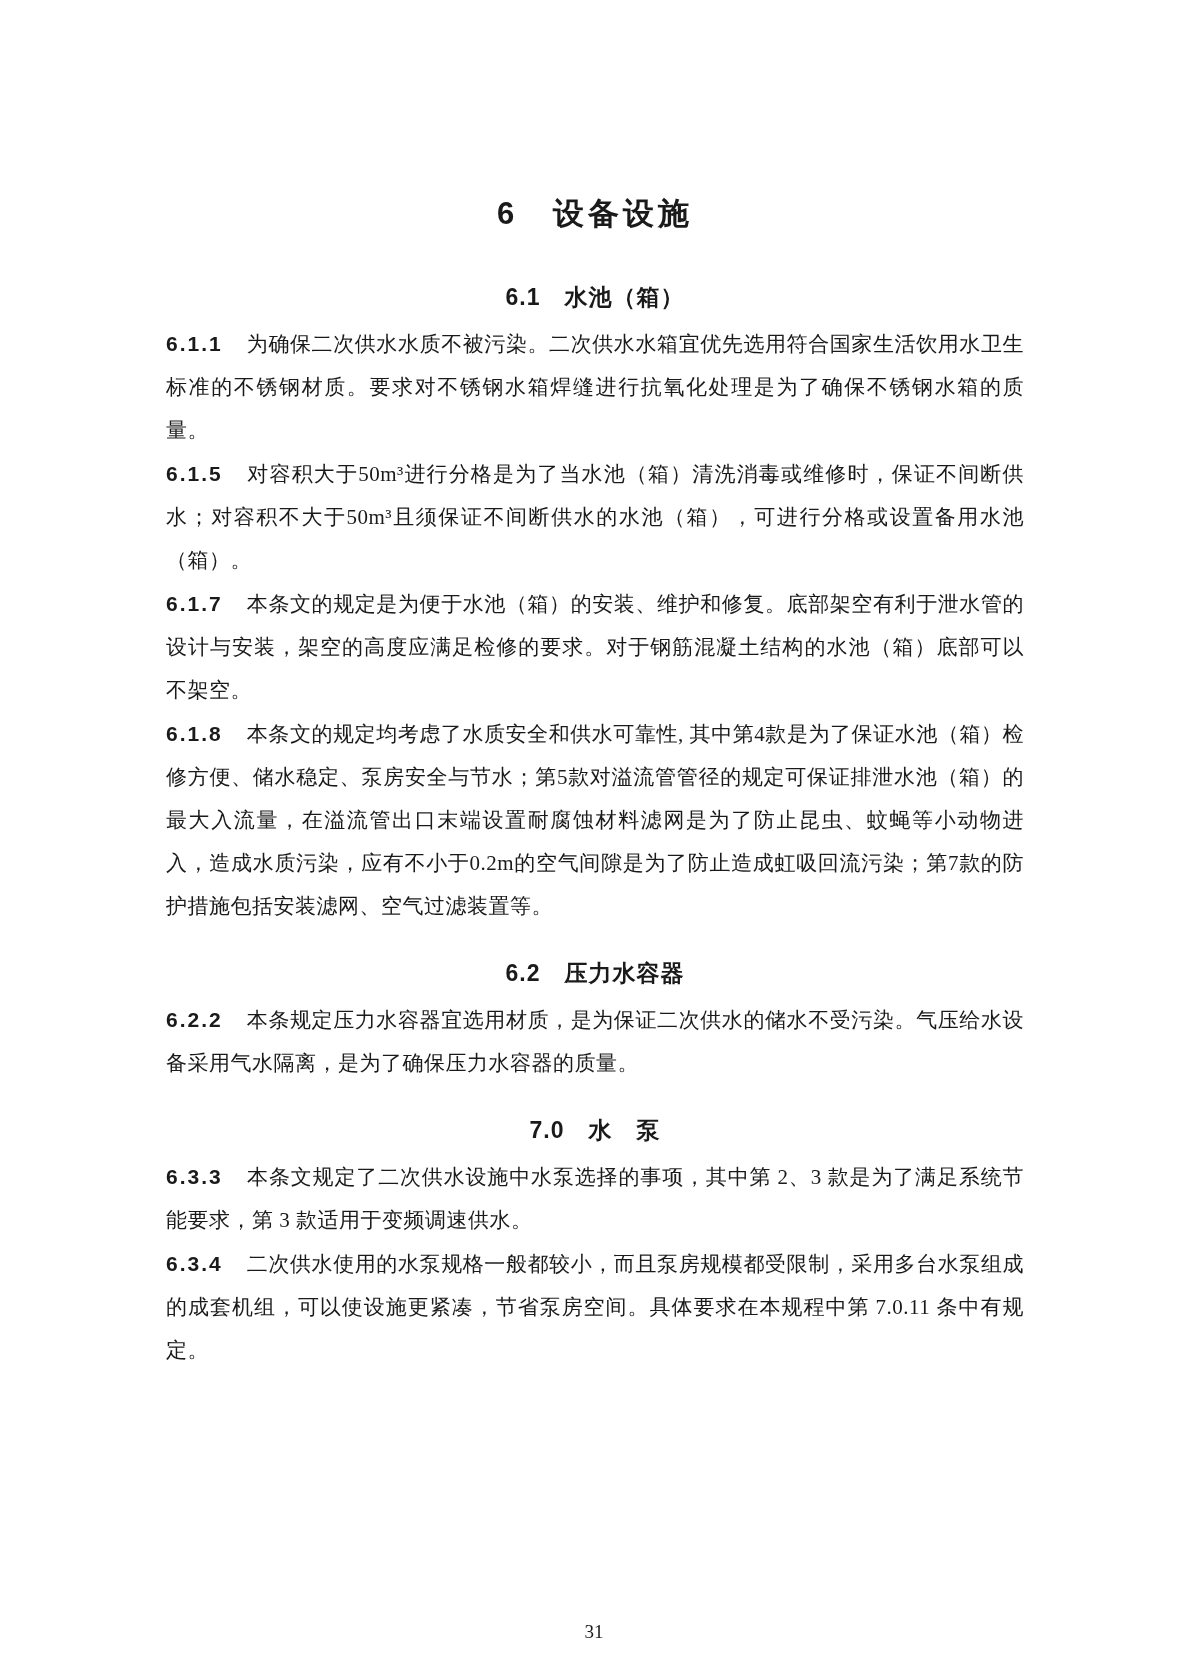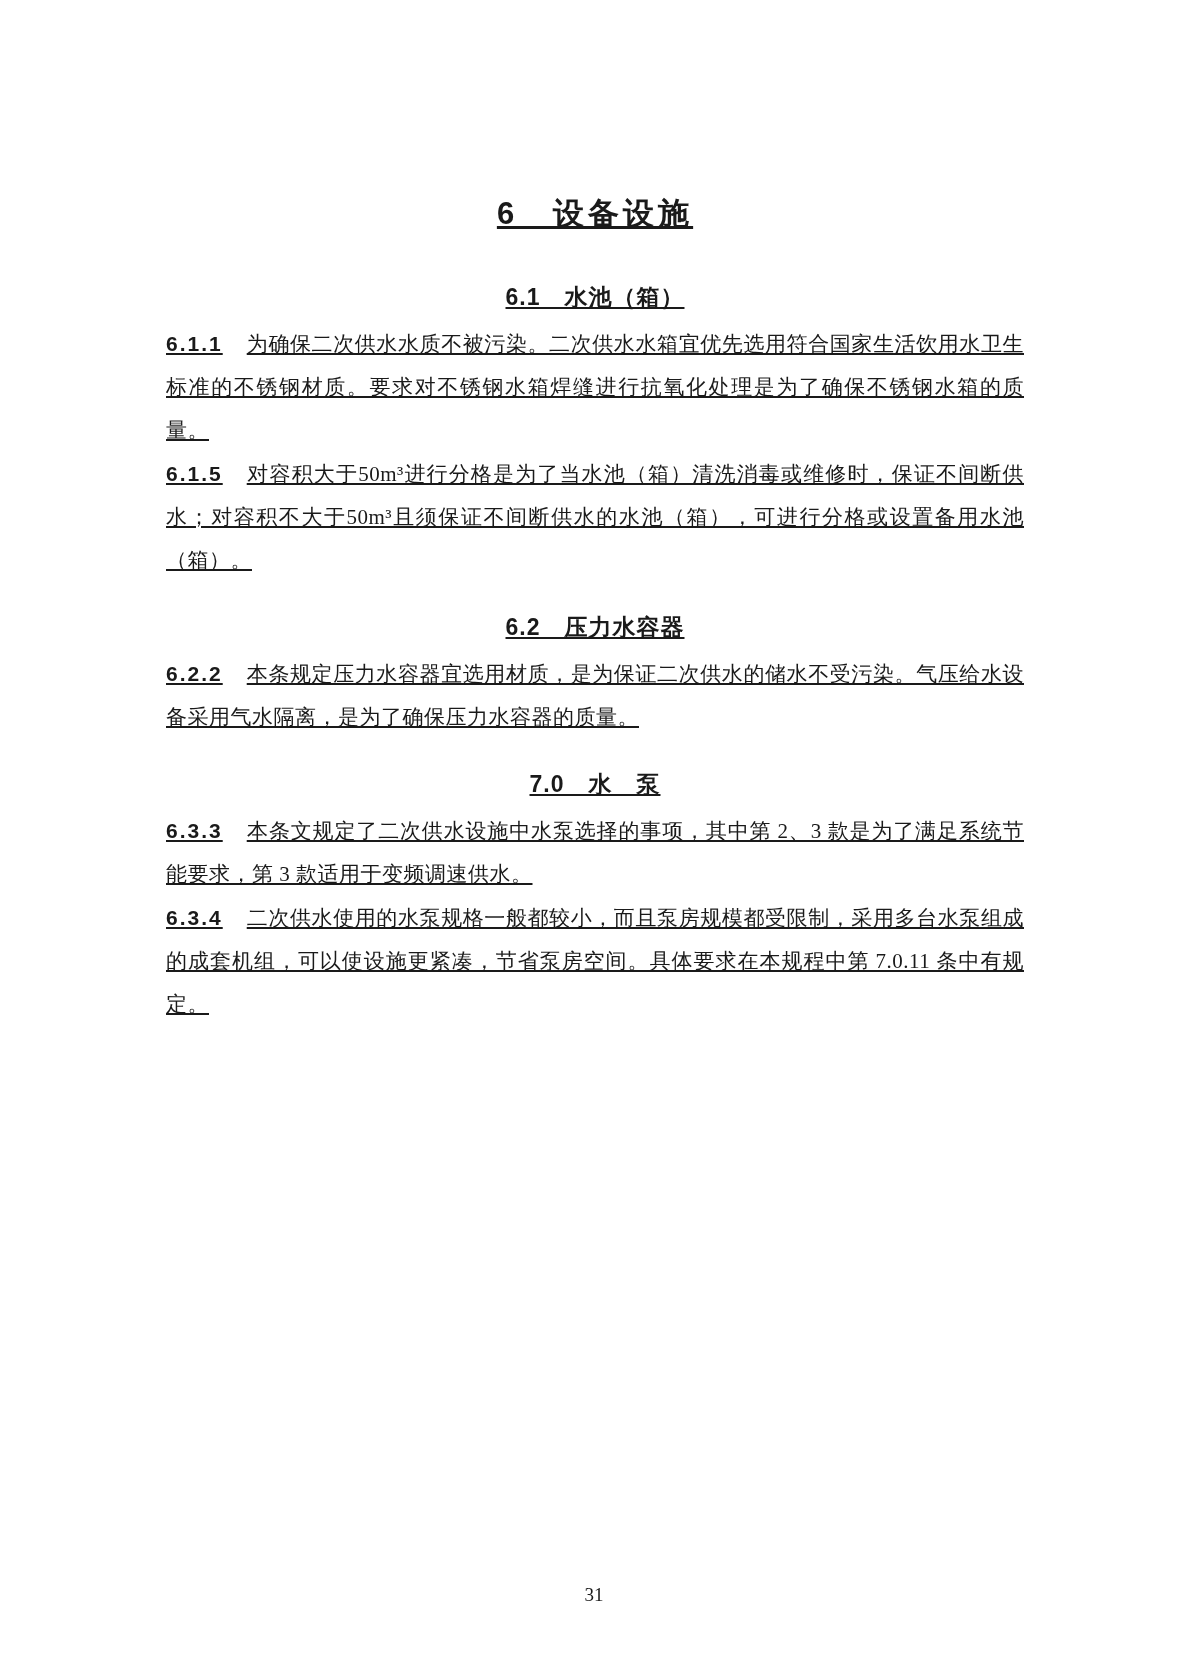--- a/index.html
+++ b/index.html
@@ -15,21 +15,20 @@
     color: #1a1a1a;
     font-family: "Liberation Serif", serif;
     overflow: hidden;
     box-sizing: border-box;
   }
   .content {
     position: absolute;
     left: 166px;
     right: 164px;
     top: 196px;
-    text-decoration: underline;
   }
   .chapter-title {
     text-align: center;
     font-size: 31px;
     font-weight: bold;
     letter-spacing: 4px;
     line-height: 36px;
     margin: 0 0 50px 0;
     font-family: "Liberation Sans", sans-serif;
   }
@@ -56,21 +55,21 @@
     font-weight: bold;
     font-family: "Liberation Sans", sans-serif;
     letter-spacing: 2px;
     margin-right: 24px;
     white-space: nowrap;
   }
   .page-footer {
     position: absolute;
     left: 0;
     right: 0;
-    top: 1584px;
+    top: 1621px;
     text-align: center;
     font-size: 19px;
     color: #1a1a1a;
   }
 </style>
 </head>
 <body>
 
 <div class="page">
   <div class="content">
@@ -78,20 +77,26 @@
     <div class="chapter-title">6　设备设施</div>
 
     <div>
       <div class="section-heading first">6.1　水池（箱）</div>
 
       <p class="clause">
         <span class="clause-num">6.1.1</span><span>为确保二次供水水质不被污染。二次供水水箱宜优先选用符合国家生活饮用水卫生标准的不锈钢材质。要求对不锈钢水箱焊缝进行抗氧化处理是为了确保不锈钢水箱的质量。</span>
       </p>
       <p class="clause">
         <span class="clause-num">6.1.5</span><span>对容积大于50m³进行分格是为了当水池（箱）清洗消毒或维修时，保证不间断供水；对容积不大于50m³且须保证不间断供水的水池（箱），可进行分格或设置备用水池（箱）。</span>
+      </p>
+      <p class="clause">
+        <span class="clause-num">6.1.7</span><span>本条文的规定是为便于水池（箱）的安装、维护和修复。底部架空有利于泄水管的设计与安装，架空的高度应满足检修的要求。对于钢筋混凝土结构的水池（箱）底部可以不架空。</span>
+      </p>
+      <p class="clause">
+        <span class="clause-num">6.1.8</span><span>本条文的规定均考虑了水质安全和供水可靠性, 其中第4款是为了保证水池（箱）检修方便、储水稳定、泵房安全与节水；第5款对溢流管管径的规定可保证排泄水池（箱）的最大入流量，在溢流管出口末端设置耐腐蚀材料滤网是为了防止昆虫、蚊蝇等小动物进入，造成水质污染，应有不小于0.2m的空气间隙是为了防止造成虹吸回流污染；第7款的防护措施包括安装滤网、空气过滤装置等。</span>
       </p>
     </div>
 
     <div>
       <div class="section-heading">6.2　压力水容器</div>
 
       <p class="clause">
         <span class="clause-num">6.2.2</span><span>本条规定压力水容器宜选用材质，是为保证二次供水的储水不受污染。气压给水设备采用气水隔离，是为了确保压力水容器的质量。</span>
       </p>
     </div>

